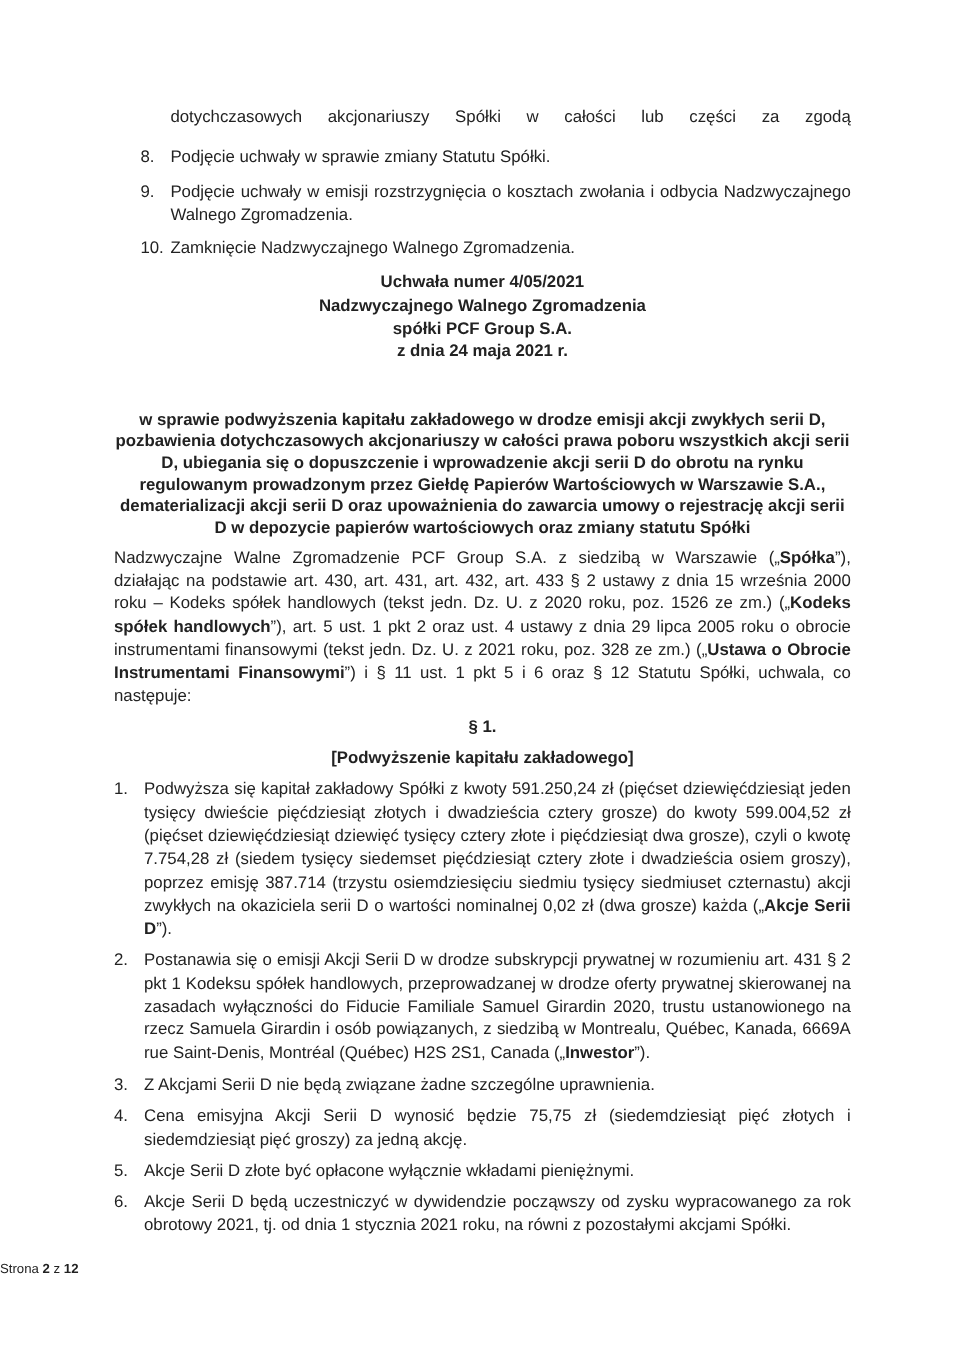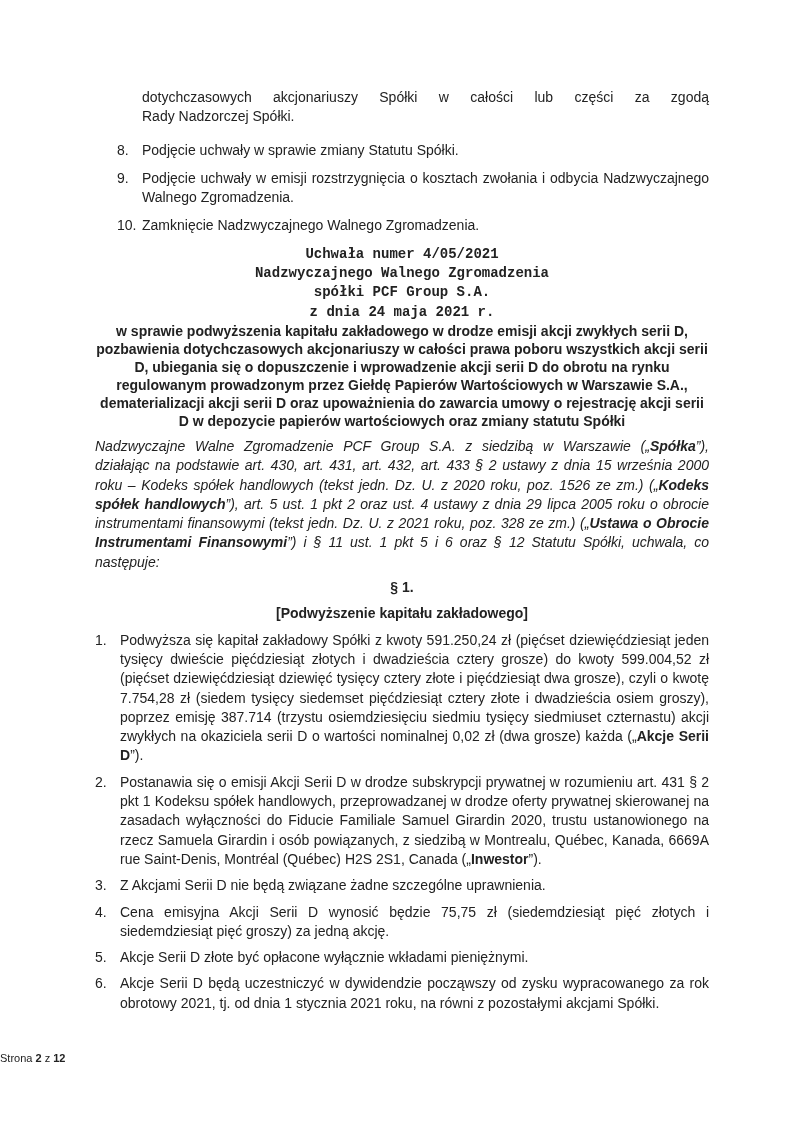--- a/index.html
+++ b/index.html
@@ -45,33 +45,32 @@
   .agenda-item .txt {
     flex: 1;
     text-align: justify;
   }
 
   
   .res-header {
     margin-top: 7px;
     text-align: center;
     font-weight: bold;
-    font-family: Liberation Mono, monospace;
   }
   .res-subject {
     text-align: center;
     font-weight: bold;
     line-height: 18px;
+    margin-top: 37px;
   }
 
   
   .preamble {
     margin-top: 7px;
     text-align: justify;
-    font-style: italic;
   }
 
   
   .sec-heading {
     margin-top: 6px;
     text-align: center;
     font-weight: bold;
   }
   .sec-subheading {
     margin-top: 7px;
@@ -105,21 +104,20 @@
   }
 </style>
 </head>
 <body>
 
 <div class="page">
   <div class="content">
 
     <div class="cont">
       <div class="line1">dotychczasowych akcjonariuszy Spółki w całości lub części za zgodą</div>
-      <div class="line2">Rady Nadzorczej Spółki.</div>
     </div>
 
     <div class="agenda-item">
       <span class="num">8.</span>
       <span class="txt">Podjęcie uchwały w sprawie zmiany Statutu Spółki.</span>
     </div>
     <div class="agenda-item">
       <span class="num">9.</span>
       <span class="txt">Podjęcie uchwały w emisji rozstrzygnięcia o kosztach zwołania i odbycia Nadzwyczajnego Walnego Zgromadzenia.</span>
     </div>

